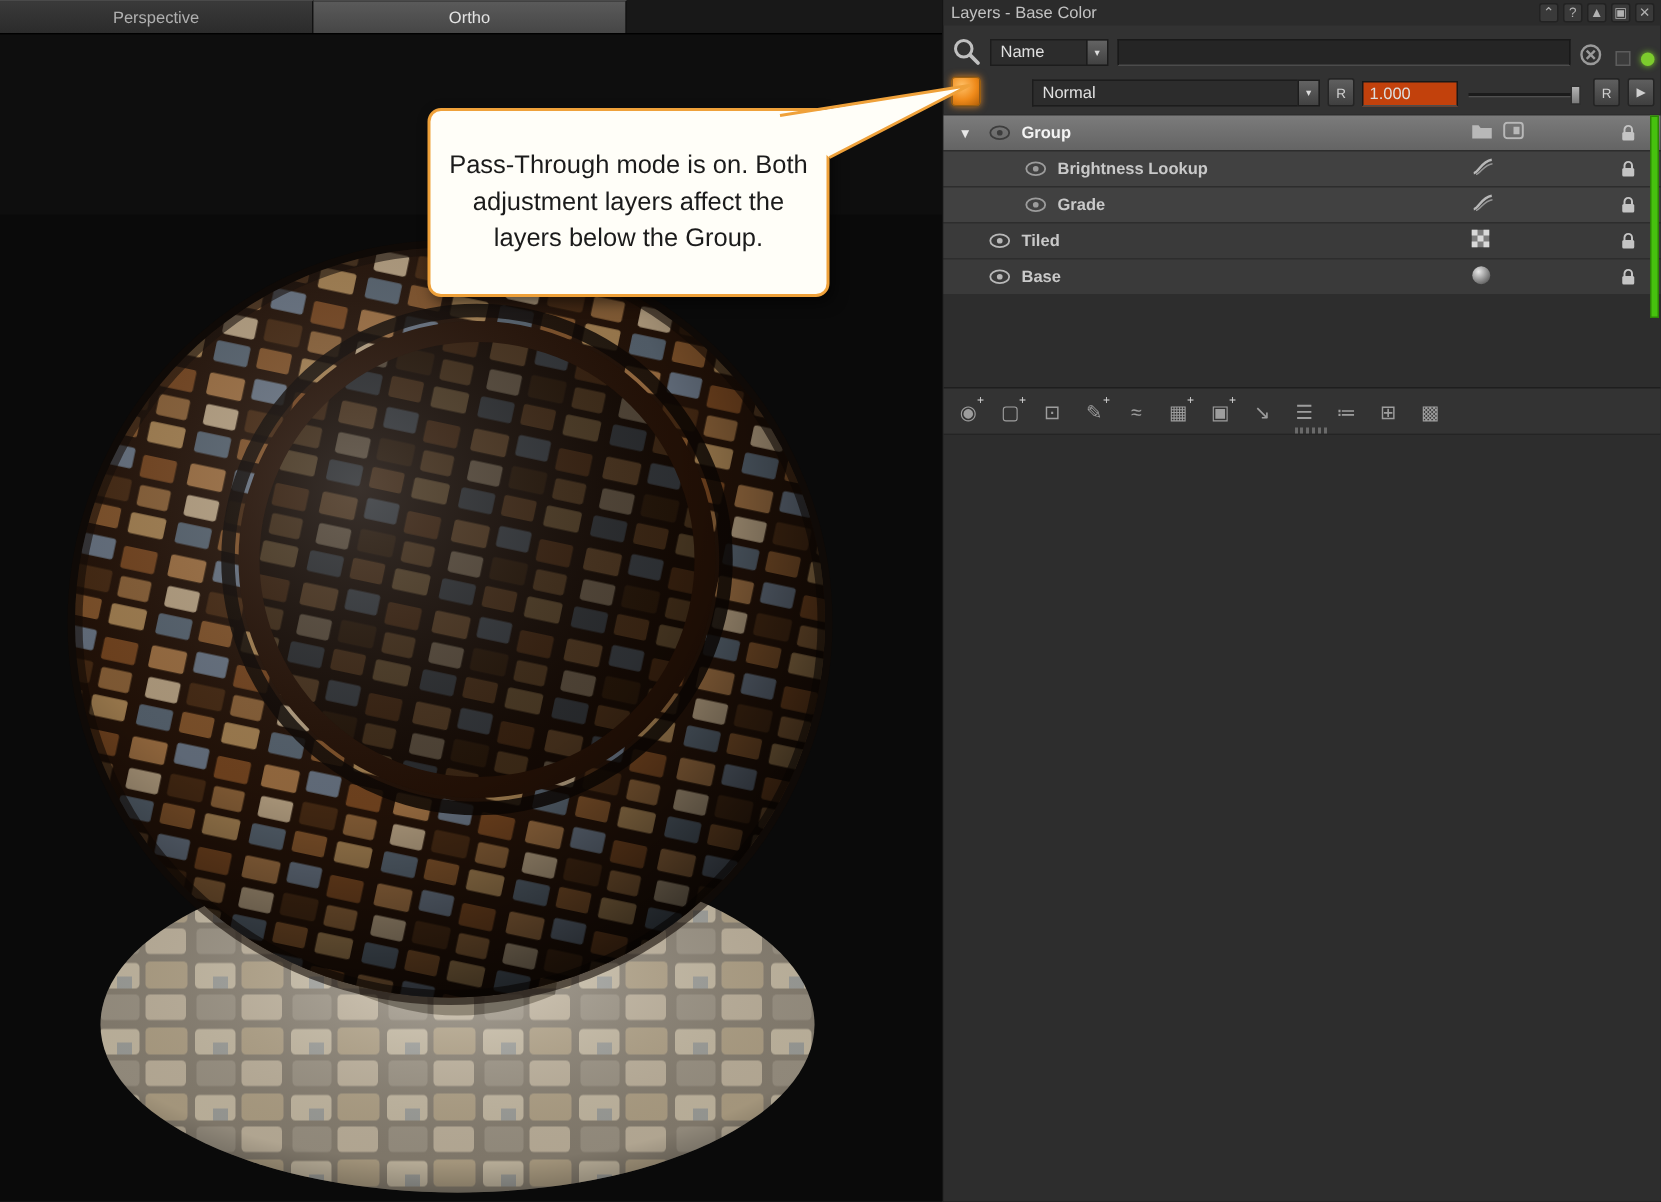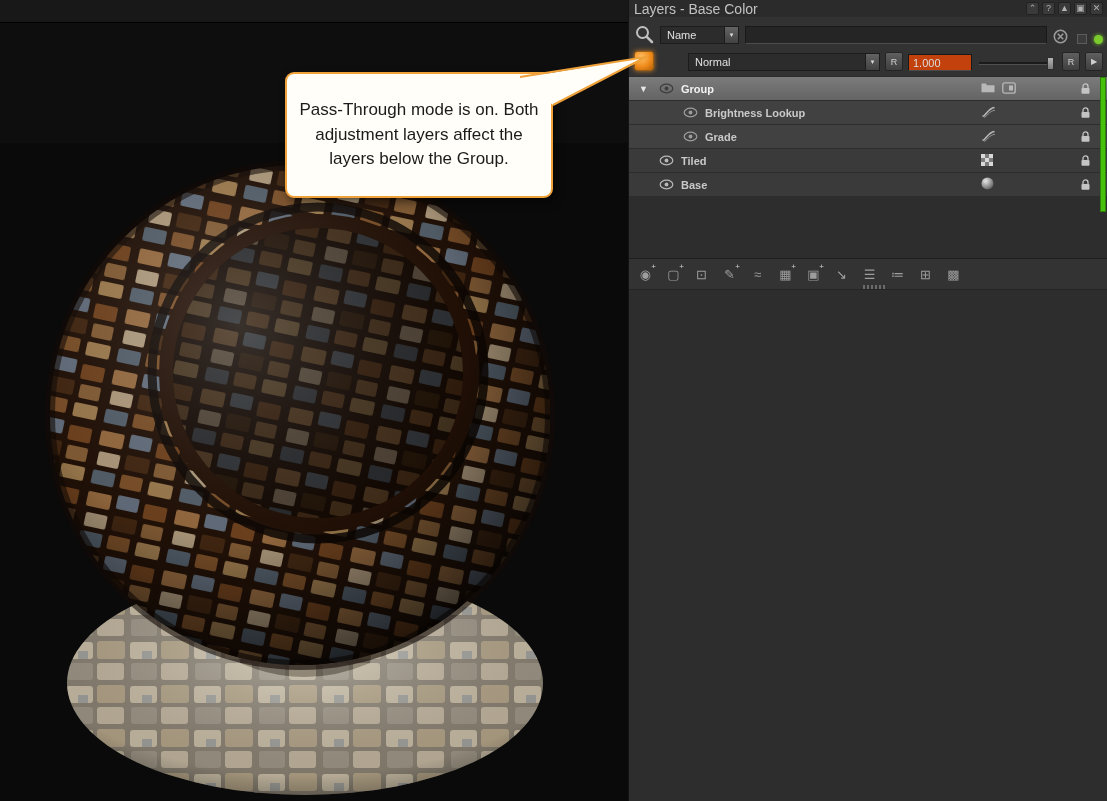--- a/index.html
+++ b/index.html
@@ -11,21 +11,21 @@
   .tabbar{height:22px;background:#181818;display:flex;border-bottom:1px solid #000;flex:none;}
   .tab{width:208px;display:flex;align-items:center;justify-content:center;font-size:11px;color:#b0b0b0;
        background:linear-gradient(#3a3a3a,#2b2b2b);border-right:1px solid #121212;border-top:1px solid #4a4a4a;cursor:default;}
   .tab.active{background:linear-gradient(#5a5a5a,#464646);color:#e4e4e4;}
   .canvas{flex:1;position:relative;overflow:hidden;}
   .canvas svg{display:block;}
 
   
   .layers-panel{width:479px;height:801px;background:#323232;border-left:1px solid #141414;display:flex;flex-direction:column;font-size:11px;color:#c6c6c6;flex:none;}
   .panel-header{height:17px;background:#2b2b2b;display:flex;align-items:center;padding:0 5px;flex:none;}
-  .panel-title{flex:1;font-size:14px;color:#c2c2c2;}
+  .panel-title{flex:1;font-size:11px;color:#c2c2c2;}
   .win-icons{display:flex;gap:3px;}
   .win-icon{font-size:9px;color:#b2b2b2;width:11px;height:11px;line-height:11px;text-align:center;background:#3a3a3a;border:1px solid #222;border-radius:2px;cursor:default;}
 
   .panel-controls{padding:3px 5px 5px;flex:none;}
   .search-row,.blend-row{display:flex;align-items:flex-end;height:24px;}
   .blend-row{margin-top:3px;}
   .magnifier{width:22px;display:flex;justify-content:flex-start;}
   .combo{display:flex;}
   .combo-text{background:#2c2c2c;border:1px solid #1c1c1c;border-right:none;color:#e0e0e0;height:18px;line-height:17px;box-sizing:border-box;padding:0 6px;font-size:11px;white-space:nowrap;}
   .combo-btn{width:15px;height:18px;box-sizing:border-box;background:linear-gradient(#636363,#424242);border:1px solid #1c1c1c;color:#ddd;font-size:7px;display:flex;align-items:center;justify-content:center;}
@@ -75,20 +75,22 @@
            box-shadow:3px 4px 9px rgba(0,0,0,.5);color:#1b1b1b;font-size:17px;line-height:1.45;text-align:center;}
   .callout-tail{position:absolute;left:505px;top:44px;z-index:51;pointer-events:none;}
 </style>
 </head>
 <body>
 
 <div class="app">
 
   <div class="viewport-area">
     <div class="tabbar">
+      <div class="tab">Perspective</div>
+      <div class="tab active">Ortho</div>
     </div>
     <div class="canvas">
       <svg width="628" height="779" viewBox="0 0 628 779">
         <defs>
           <pattern id="cob" width="64" height="44" patternUnits="userSpaceOnUse">
             <rect width="64" height="44" fill="#8f8677"></rect>
             <rect x="2" y="3" width="27" height="17" rx="3" fill="#cfc3ab"></rect>
             <rect x="33" y="2" width="28" height="18" rx="3" fill="#b9a98c"></rect>
             <rect x="3" y="24" width="26" height="17" rx="3" fill="#a39a8a"></rect>
             <rect x="33" y="24" width="27" height="17" rx="3" fill="#c8bba4"></rect>

